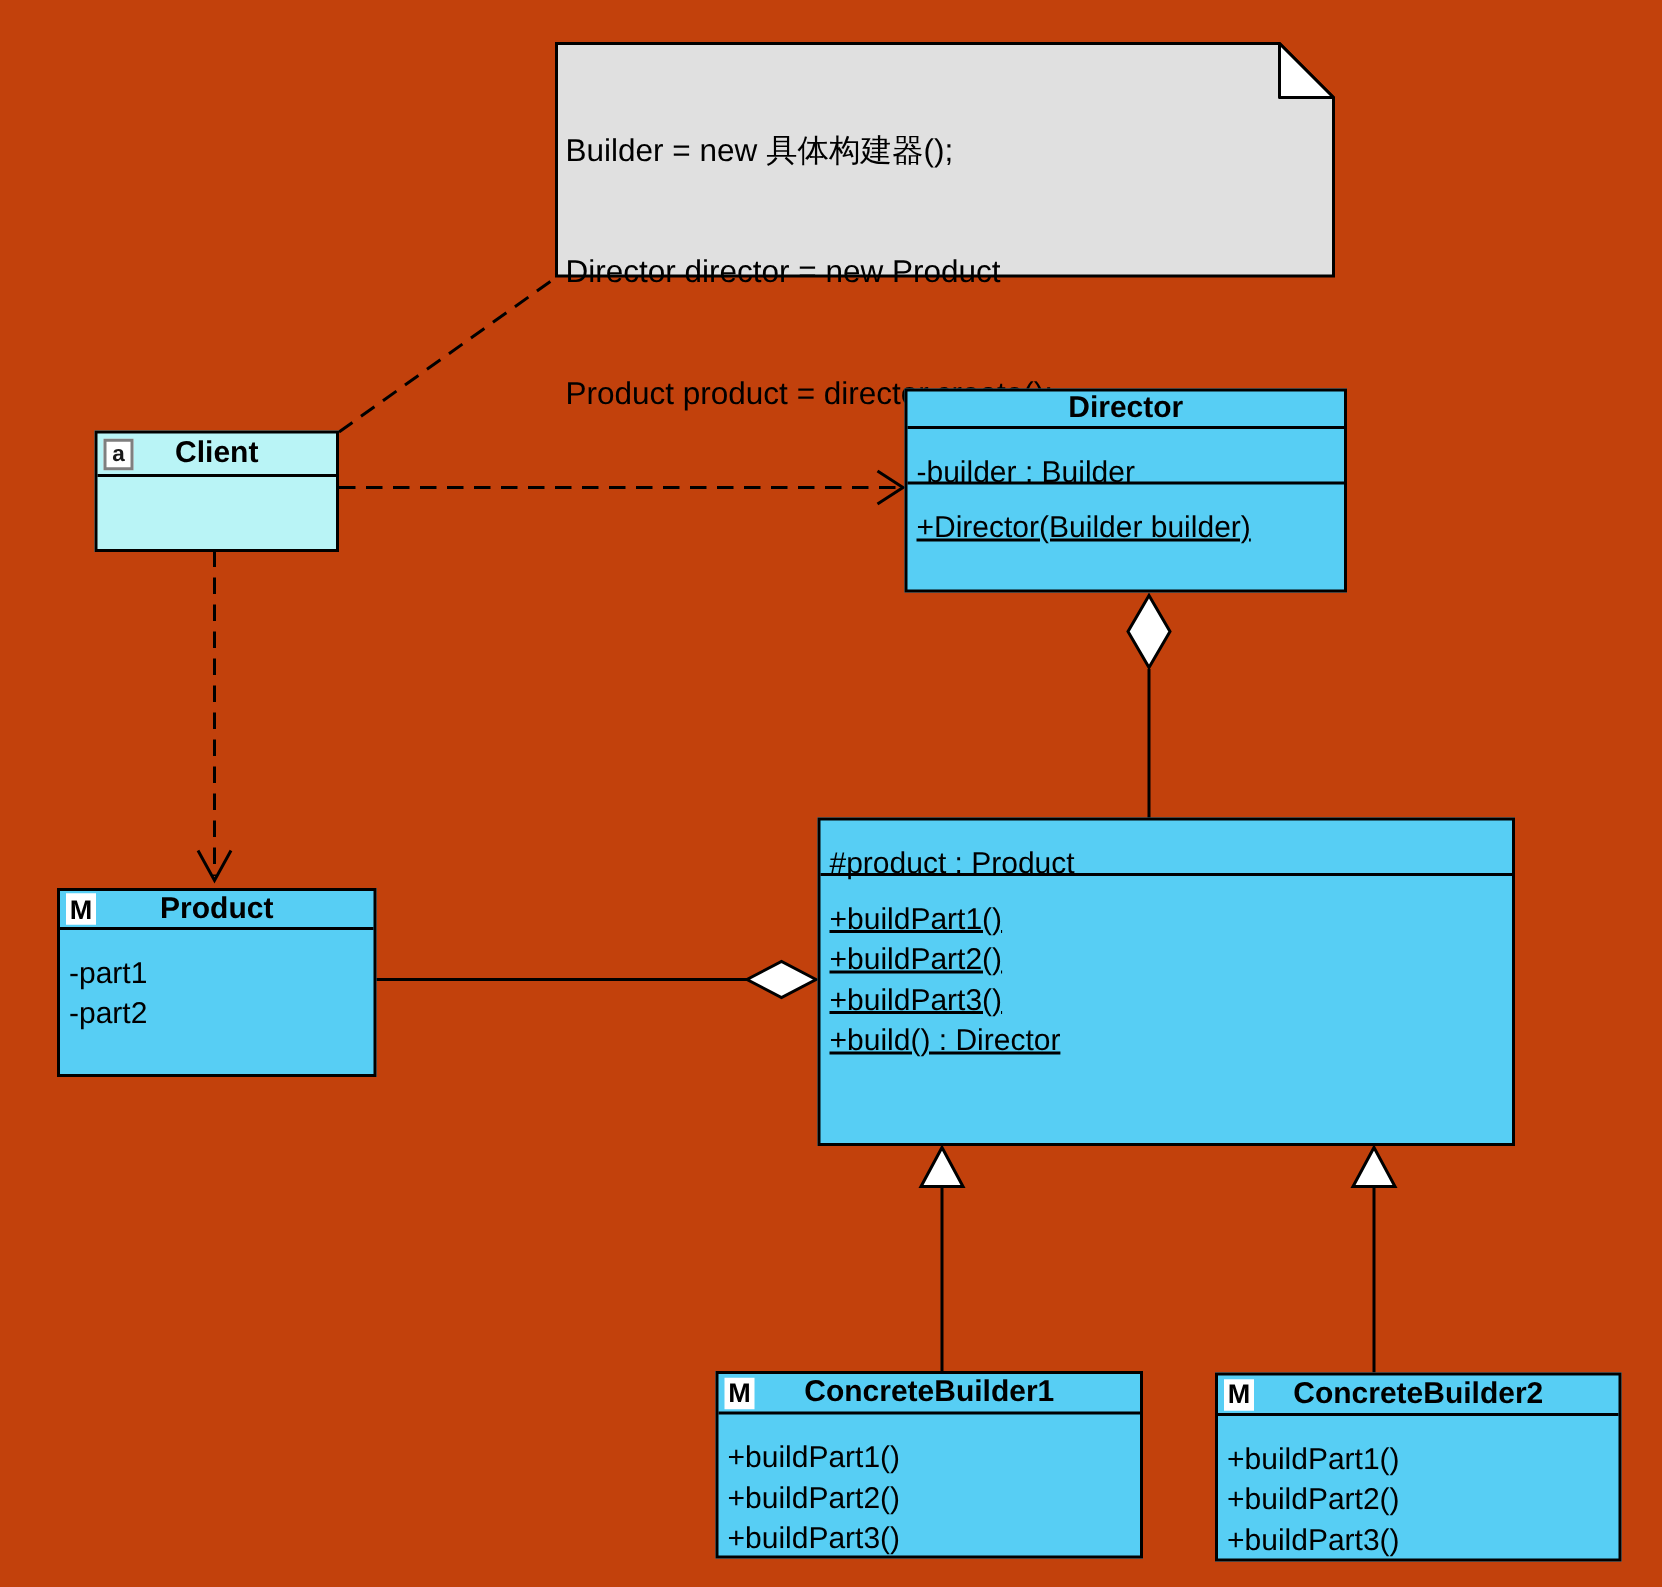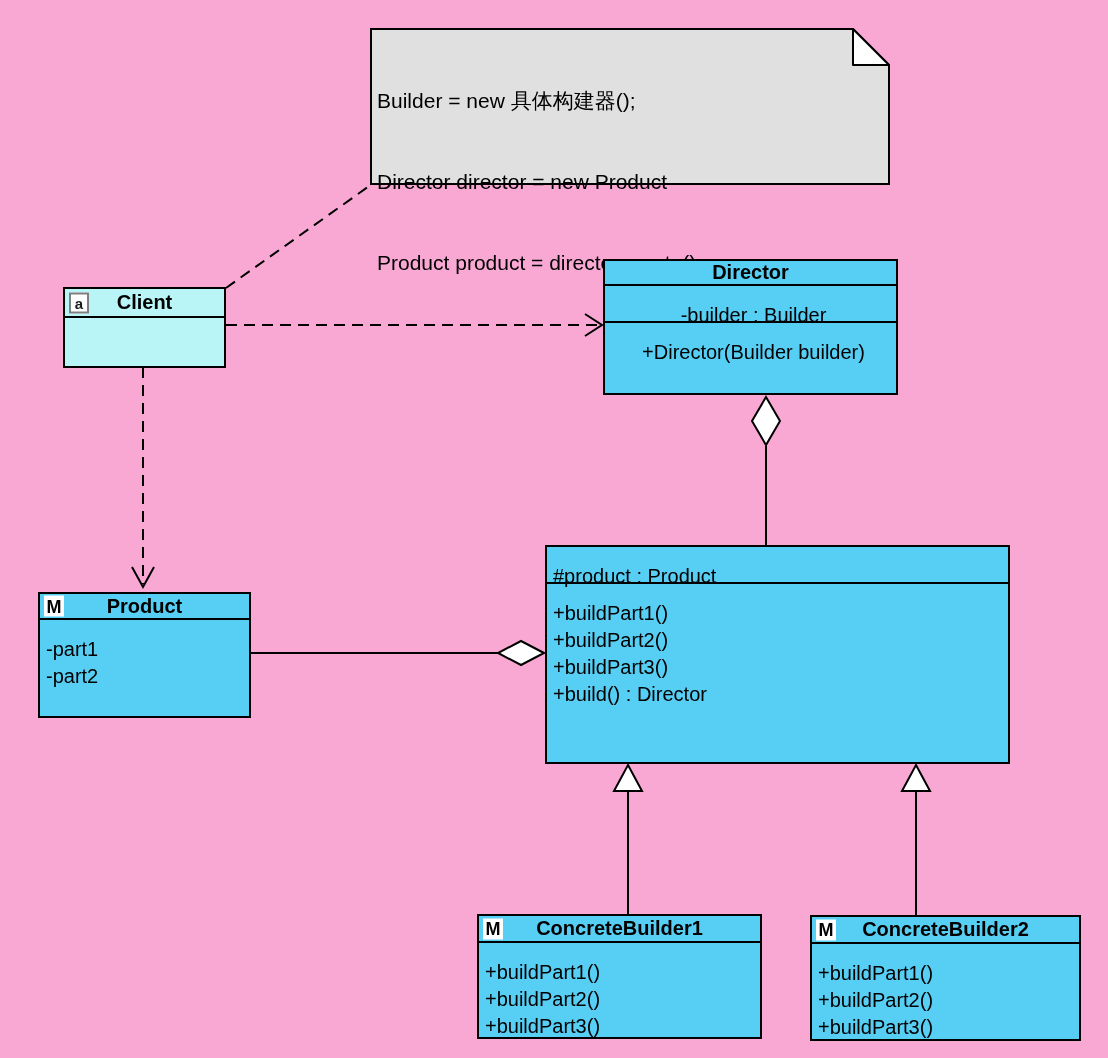--- a/index.html
+++ b/index.html
@@ -1,17 +1,17 @@
 <!DOCTYPE html>
 <html><head>
 <meta charset="utf-8">
 <style>
   html,body{margin:0;padding:0;background:#fff;}
   #canvas{
-    position:relative;width:1108px;height:1058px;background:#f9a8d4;
+    position:relative;width:1108px;height:1058px;background:#c2410c;
     font-family:"Liberation Sans","DejaVu Sans",sans-serif;color:#000;
     overflow:hidden;
   }
   #connector-layer{position:absolute;left:0;top:0;width:1108px;height:1058px;}
 
   
   .note-text{
     position:absolute;left:377px;top:33px;width:505px;
     font-size:21px;line-height:27px;white-space:pre;color:#000;
   }
@@ -20,21 +20,21 @@
   .uml-class{
     position:absolute;box-sizing:border-box;border:2px solid #000;
     background:#57cef4;display:flex;flex-direction:column;
   }
   .uml-class.pale{background:#b9f4f6;}
   .uml-title{
     position:relative;flex:0 0 auto;display:flex;align-items:center;justify-content:center;
     border-bottom:2px solid #000;font-weight:bold;font-size:20px;
   }
   .uml-compartment{flex:0 0 auto;box-sizing:border-box;padding:16px 0 0 6px;}
-  .uml-compartment + .uml-compartment{border-top:2px solid #000;}
+  .uml-compartment + .uml-compartment{border-top:2px solid #000;text-decoration:underline;}
   .uml-compartment.grow{flex:1 1 auto;}
   .member{font-size:20px;line-height:27px;white-space:pre;}
 
   .cls-icon{
     position:absolute;left:4px;top:50%;transform:translateY(-50%);
     display:flex;align-items:center;justify-content:center;
   }
   .icon-a{
     width:16px;height:17px;background:#fff;border:2px solid #7f7f7f;
     color:#1a1a1a;font-size:15px;font-weight:bold;line-height:1;
@@ -96,21 +96,21 @@
   </div>
 
   <div class="uml-class pale" style="left:63px;top:287px;width:163px;height:81px;">
     <div class="uml-title" style="height:27px;">
       <span class="cls-icon icon-a">a</span>
       <span>Client</span>
     </div>
     <div class="uml-compartment grow"></div>
   </div>
 
-  <div class="uml-class" style="left:603px;top:259px;width:295px;height:136px;text-align:center;">
+  <div class="uml-class" style="left:603px;top:259px;width:295px;height:136px;">
     <div class="uml-title" style="height:23px;">
       <span>Director</span>
     </div>
     <div class="uml-compartment" style="height:35px;">
       <div class="member">-builder : Builder</div>
     </div>
     <div class="uml-compartment grow">
       <div class="member">+Director(Builder builder)</div>
     </div>
   </div>

